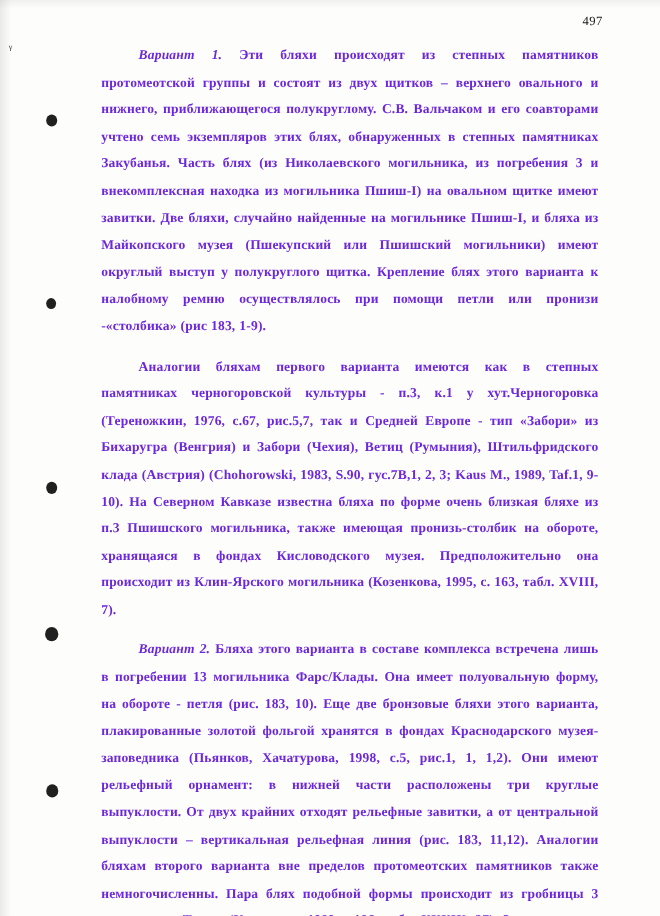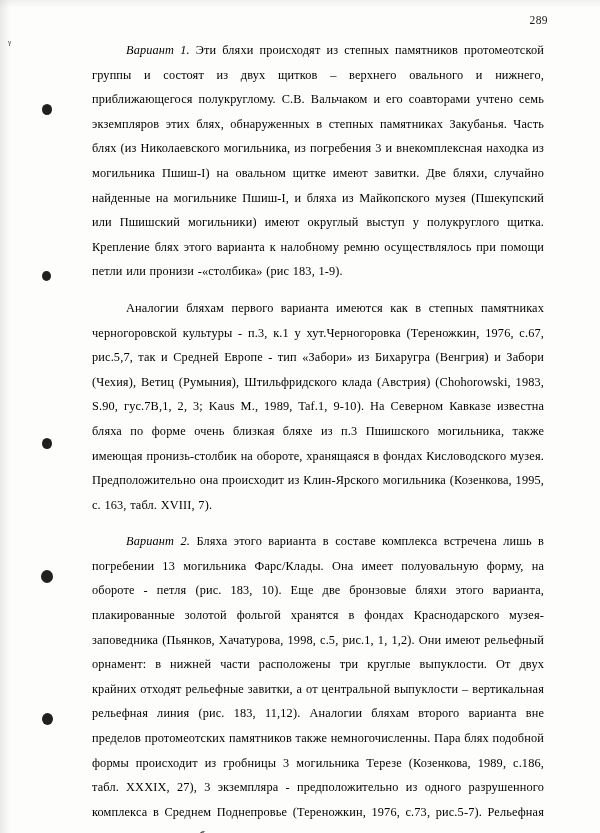--- a/index.html
+++ b/index.html
@@ -35,23 +35,24 @@
     top: 38px;
     width: 452px;
   }
   p.para {
     margin: 0 0 0 0;
     text-align: justify;
     text-justify: inter-word;
     font-size: 12.3px;
     line-height: 24.6px;
     letter-spacing: 0.15px;
-    color: #000000;
+    color: #6d28d9;
     text-indent: 34px;
     word-spacing: 0.4px;
+    font-weight: bold;
   }
   p.para + p.para {
     margin-top: 12px;
   }
   .it {
     font-style: italic;
   }
   
   .margin-dot {
     position: absolute;
@@ -97,21 +98,21 @@
 </head>
 <body>
 
 <div class="page">
 
   <div class="edge-shadow-left"></div>
   <div class="edge-shadow-top"></div>
 
   <div class="corner-mark">ᵞ</div>
 
-  <div class="page-number">289</div>
+  <div class="page-number">497</div>
 
   <div class="margin-dot d1"></div>
   <div class="margin-dot d2"></div>
   <div class="margin-dot d3"></div>
   <div class="margin-dot d4"></div>
   <div class="margin-dot d5"></div>
 
   <div class="content">
 
     <p class="para"><span class="it">Вариант 1.</span><span> Эти бляхи происходят из степных памятников протомеотской группы и состоят из двух щитков – верхнего овального и нижнего, приближающегося полукруглому. С.В. Вальчаком и его соавторами учтено семь экземпляров этих блях, обнаруженных в степных памятниках Закубанья. Часть блях (из Николаевского могильника, из погребения 3 и внекомплексная находка из могильника Пшиш-I) на овальном щитке имеют завитки. Две бляхи, случайно найденные на могильнике Пшиш-I, и бляха из Майкопского музея (Пшекупский или Пшишский могильники) имеют округлый выступ у полукруглого щитка. Крепление блях этого варианта к налобному ремню осуществлялось при помощи петли или пронизи -«столбика» (рис 183, 1-9).</span></p>

